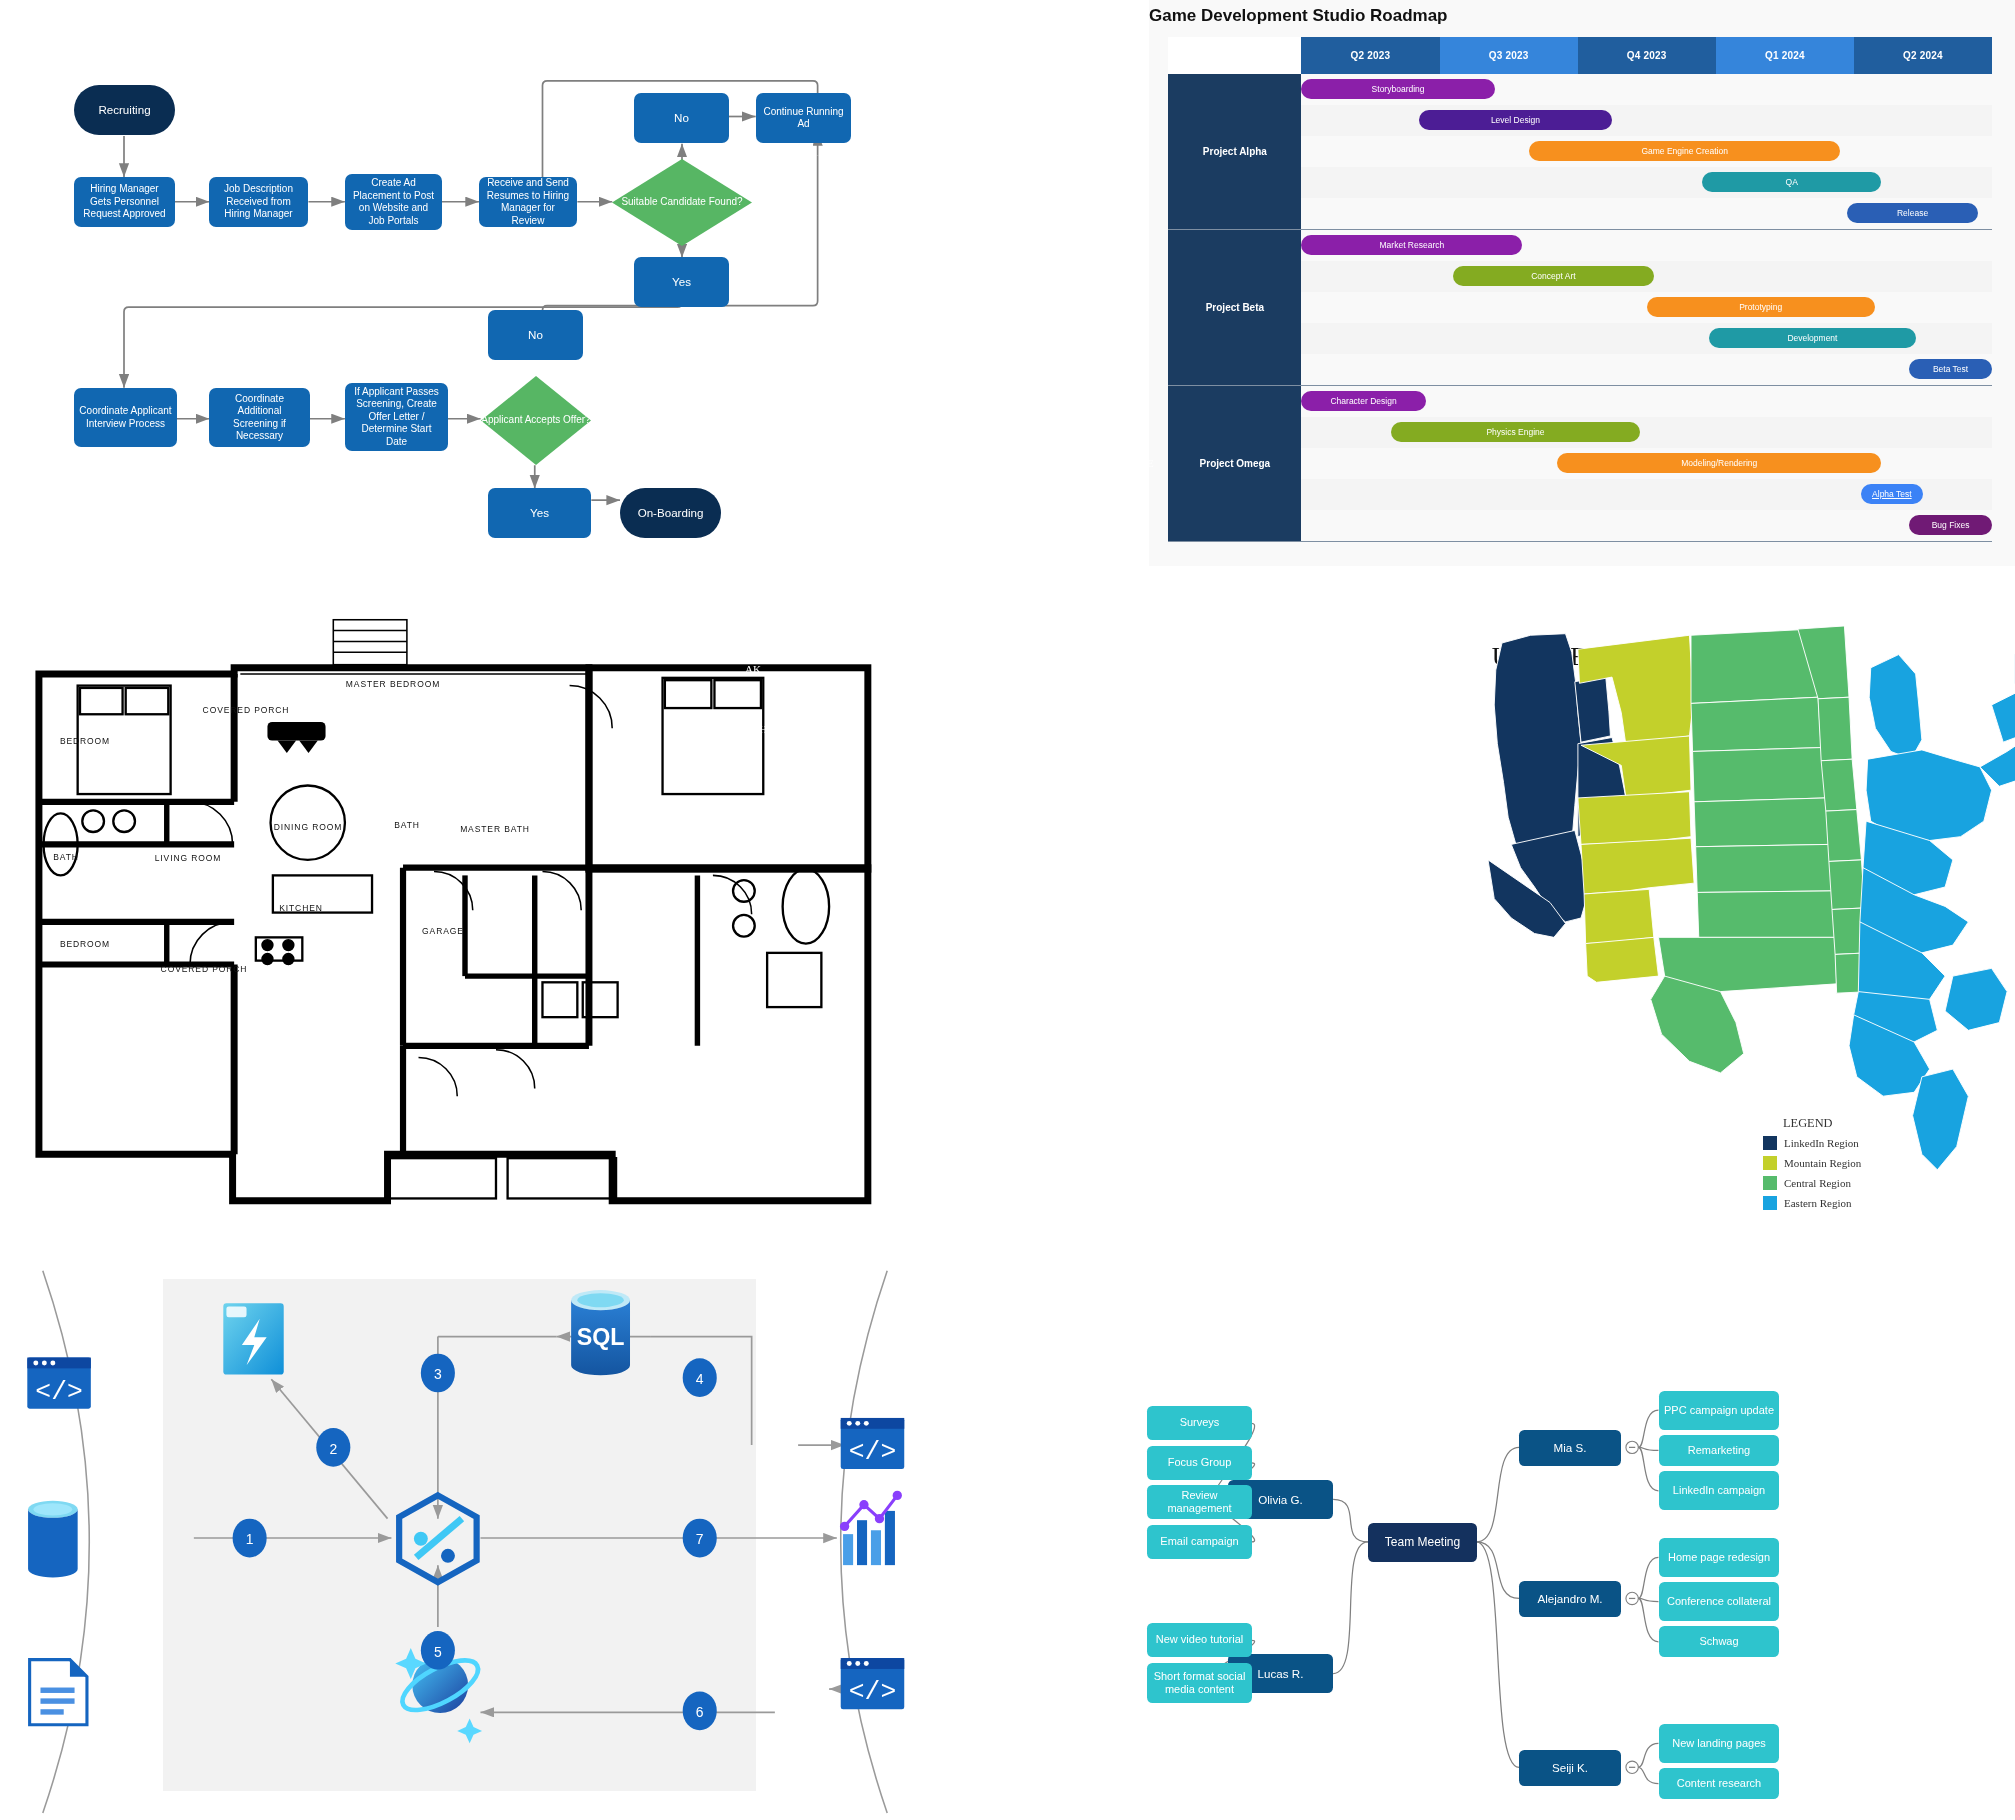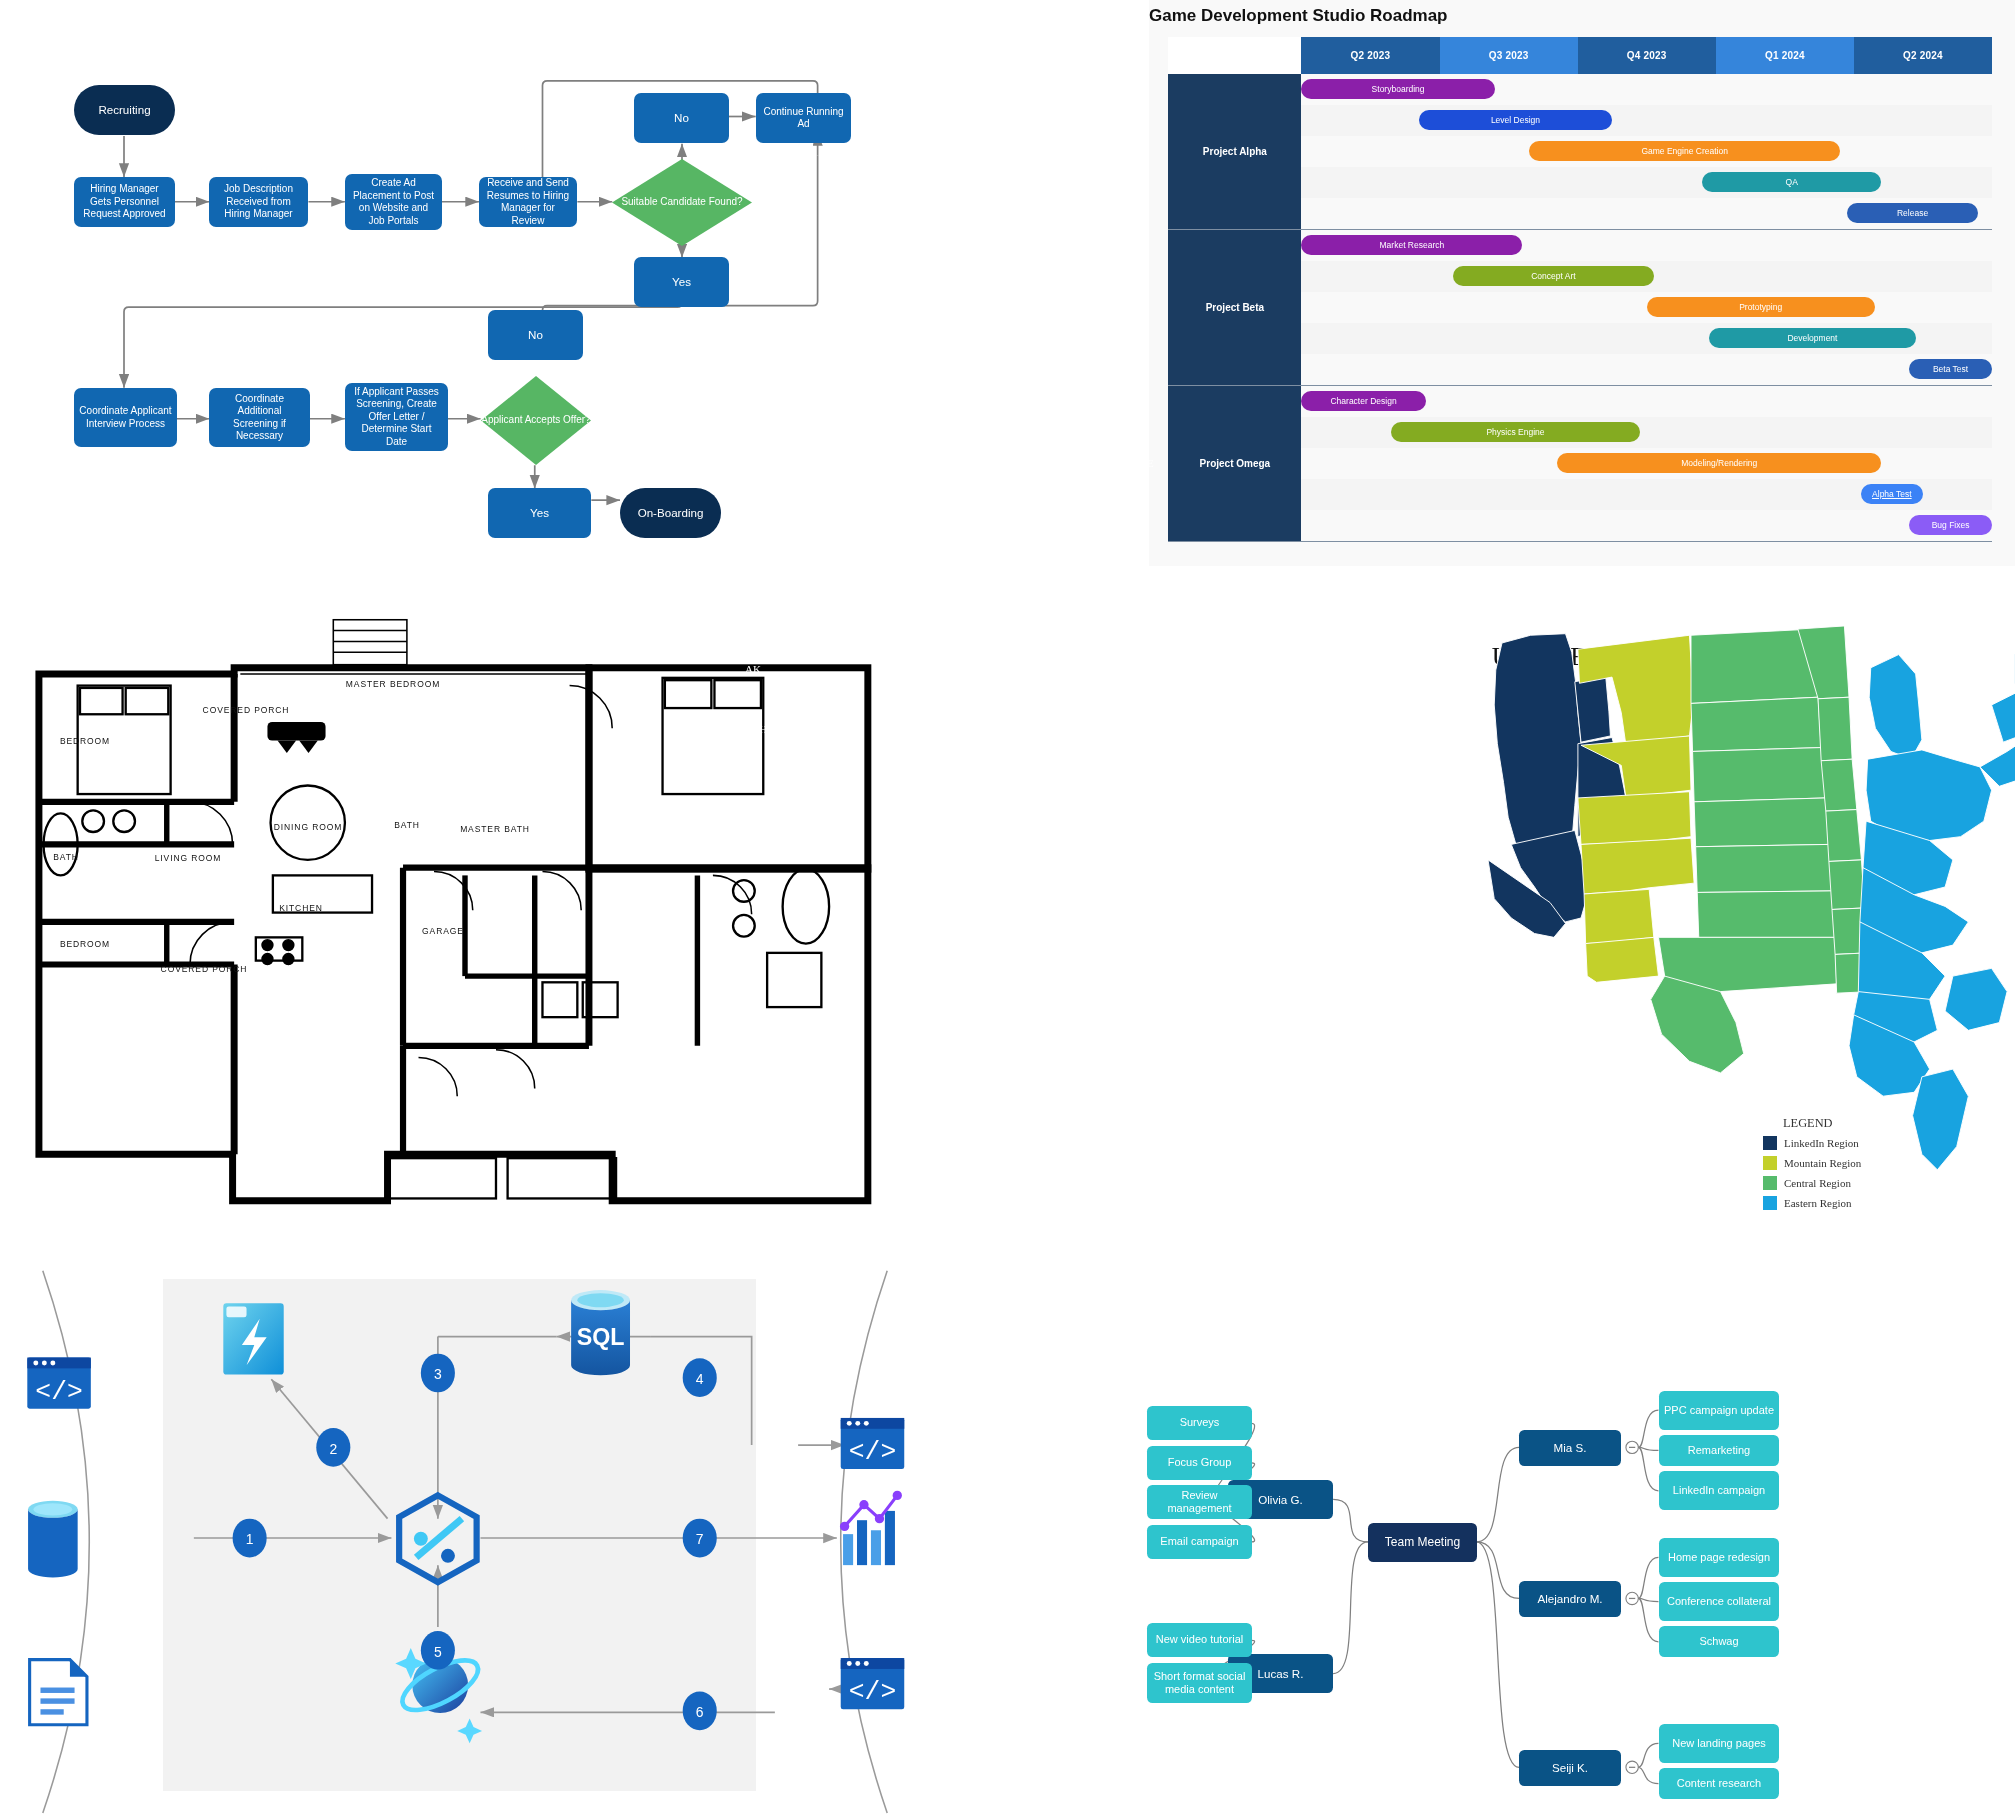--- a/index.html
+++ b/index.html
@@ -200,21 +200,21 @@
       <div class="g-qcell dark">Q2 2024</div>
     </div>
     <div class="g-body" id="gantt-body">
         <div class="g-projrow">
           <div class="g-projlabel">Project Alpha</div>
           <div class="g-lanes">
             <div class="g-lane">
               <div class="g-bar" style="left: 0%; width: 28%; background: rgb(139, 31, 169);">Storyboarding</div>
             </div>
             <div class="g-lane alt">
-              <div class="g-bar" style="left: 17%; width: 28%; background: #1d4ed8;">Level Design</div>
+              <div class="g-bar" style="left: 17%; width: 28%; background: #4c1d95;">Level Design</div>
             </div>
             <div class="g-lane">
               <div class="g-bar" style="left: 33%; width: 45%; background: rgb(247, 144, 30);">Game Engine Creation</div>
             </div>
             <div class="g-lane alt">
               <div class="g-bar" style="left: 58%; width: 26%; background: rgb(31, 154, 165);">QA</div>
             </div>
             <div class="g-lane">
               <div class="g-bar" style="left: 79%; width: 19%; background: rgb(42, 95, 181);">Release</div>
             </div>
@@ -249,21 +249,21 @@
             <div class="g-lane alt">
               <div class="g-bar" style="left: 13%; width: 36%; background: rgb(132, 171, 33);">Physics Engine</div>
             </div>
             <div class="g-lane">
               <div class="g-bar" style="left: 37%; width: 47%; background: rgb(247, 144, 30);">Modeling/Rendering</div>
             </div>
             <div class="g-lane alt">
               <div class="g-bar" style="left: 81%; width: 9%; background: #3b82f6; text-decoration: underline;">Alpha Test</div>
             </div>
             <div class="g-lane">
-              <div class="g-bar" style="left: 88%; width: 12%; background: #8b5cf6;">Bug Fixes</div>
+              <div class="g-bar" style="left: 88%; width: 12%; background: #701a75;">Bug Fixes</div>
             </div>
           </div>
         </div>
       </div>
   </div>
 </div>
 
 <div class="panel" id="floorplan">
   <svg width="930" height="643" viewBox="0 0 1200 830">
     <g stroke="#000" fill="none">

